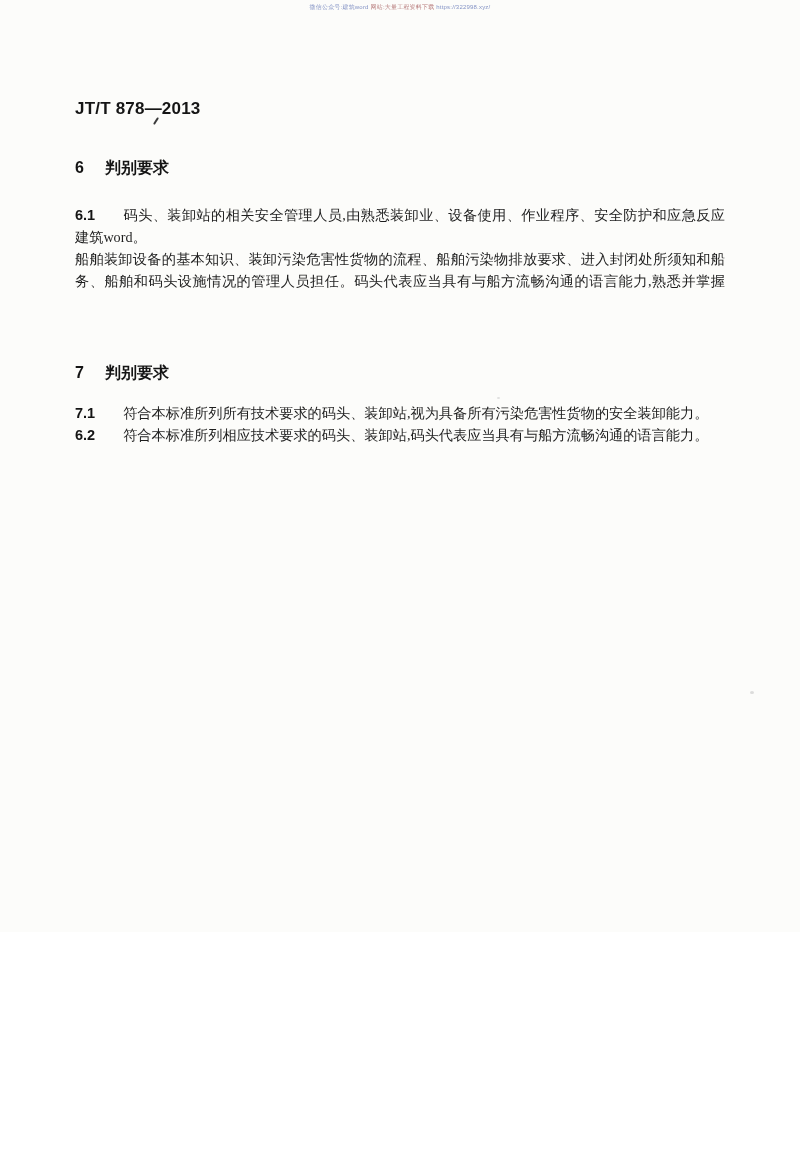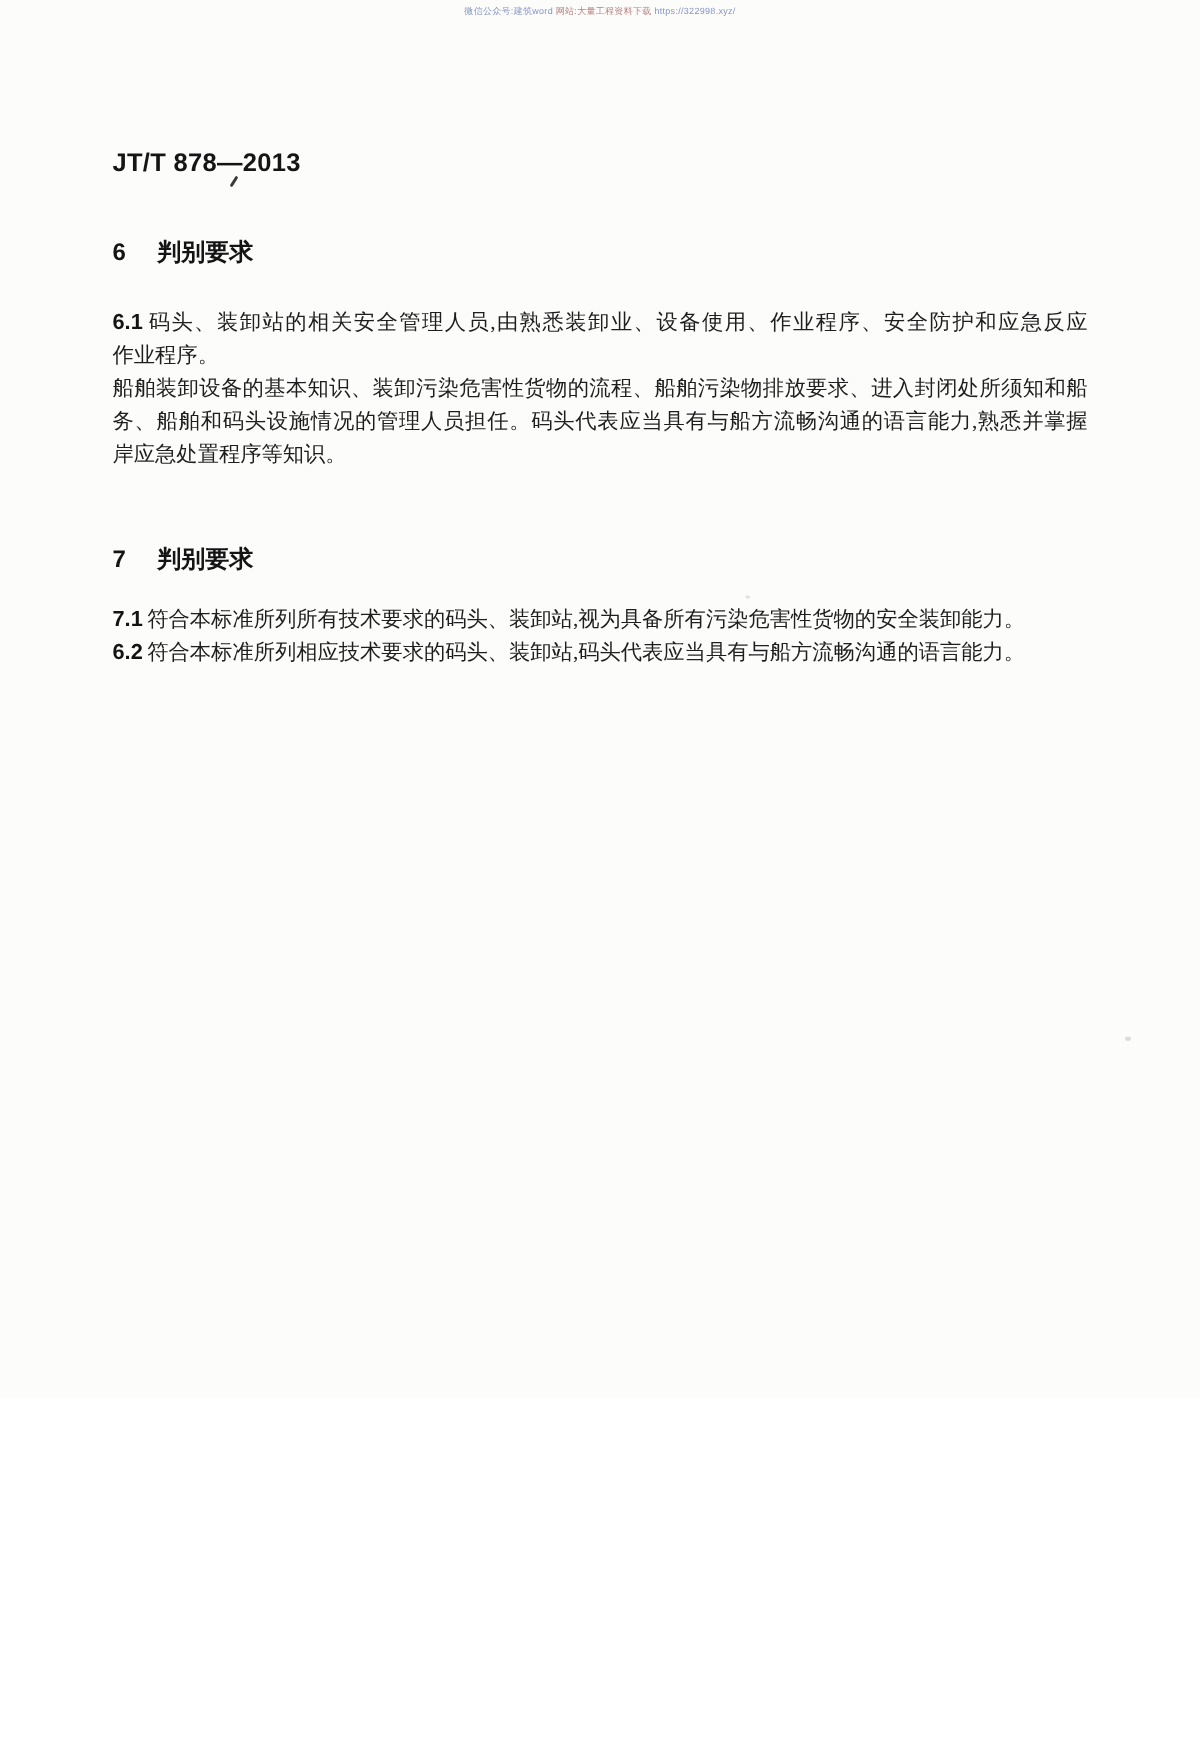--- a/index.html
+++ b/index.html
@@ -99,21 +99,21 @@
     text-justify: inter-character;
   }
   .pline.full { text-align-last: justify; }
   .pline.last { text-align-last: left; }
 
   .clause-num {
     font-family: "Liberation Sans", "DejaVu Sans", sans-serif;
     font-weight: bold;
     font-size: 14.5px;
     display: inline-block;
-    margin-right: 3px;
+    margin-right: 28px;
     color: #141414;
   }
 
   
   .page-number {
     position: absolute;
     top: 1085px;
     left: 92px;
     font-size: 16px;
     font-weight: bold;
@@ -138,24 +138,23 @@
   <div class="speck a"></div>
   <div class="speck b"></div>
   <div class="speck c"></div>
 
   <div class="section-heading heading-6">
     <span class="sec-num">6</span><span>判别要求</span>
   </div>
 
   <div class="clause-block block-section6">
     <div class="pline full"><span class="clause-num">6.1</span><span>码头、装卸站的相关安全管理人员,由熟悉装卸业、设备使用、作业程序、安全防护和应急反应</span></div>
-    <div class="pline last">作业程序。</div>
+    <div class="pline last">建筑word。</div>
     <div class="pline full">船舶装卸设备的基本知识、装卸污染危害性货物的流程、船舶污染物排放要求、进入封闭处所须知和船</div>
     <div class="pline full">务、船舶和码头设施情况的管理人员担任。码头代表应当具有与船方流畅沟通的语言能力,熟悉并掌握</div>
-    <div class="pline last">岸应急处置程序等知识。</div>
   </div>
 
   <div class="section-heading heading-7">
     <span class="sec-num">7</span><span>判别要求</span>
   </div>
 
   <div class="clause-block block-section7">
     <div class="pline last"><span class="clause-num">7.1</span><span>符合本标准所列所有技术要求的码头、装卸站,视为具备所有污染危害性货物的安全装卸能力。</span></div>
     <div class="pline last"><span class="clause-num">6.2</span><span>符合本标准所列相应技术要求的码头、装卸站,码头代表应当具有与船方流畅沟通的语言能力。</span></div>
   </div>

